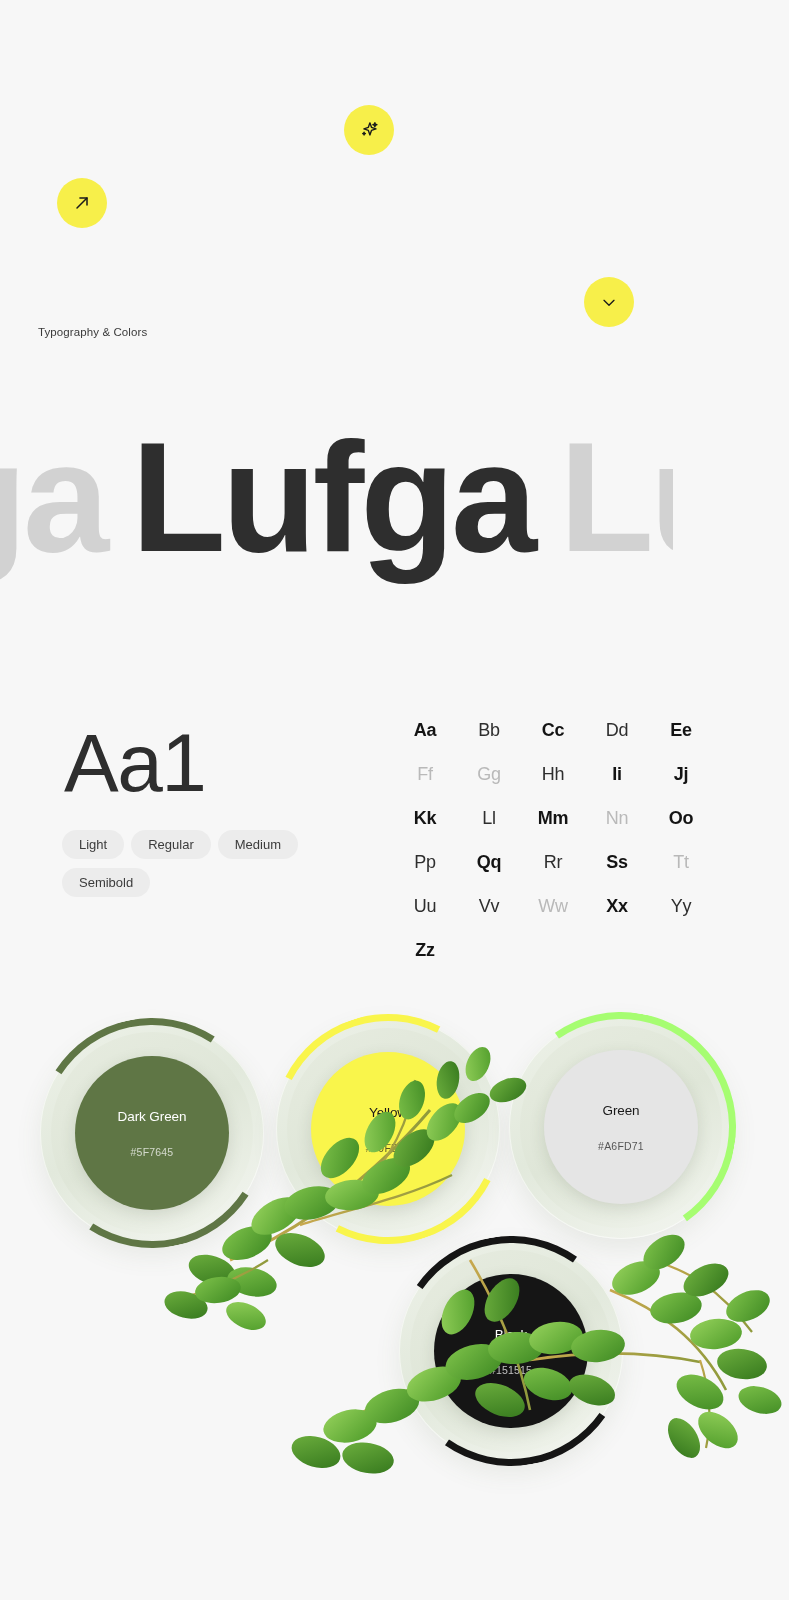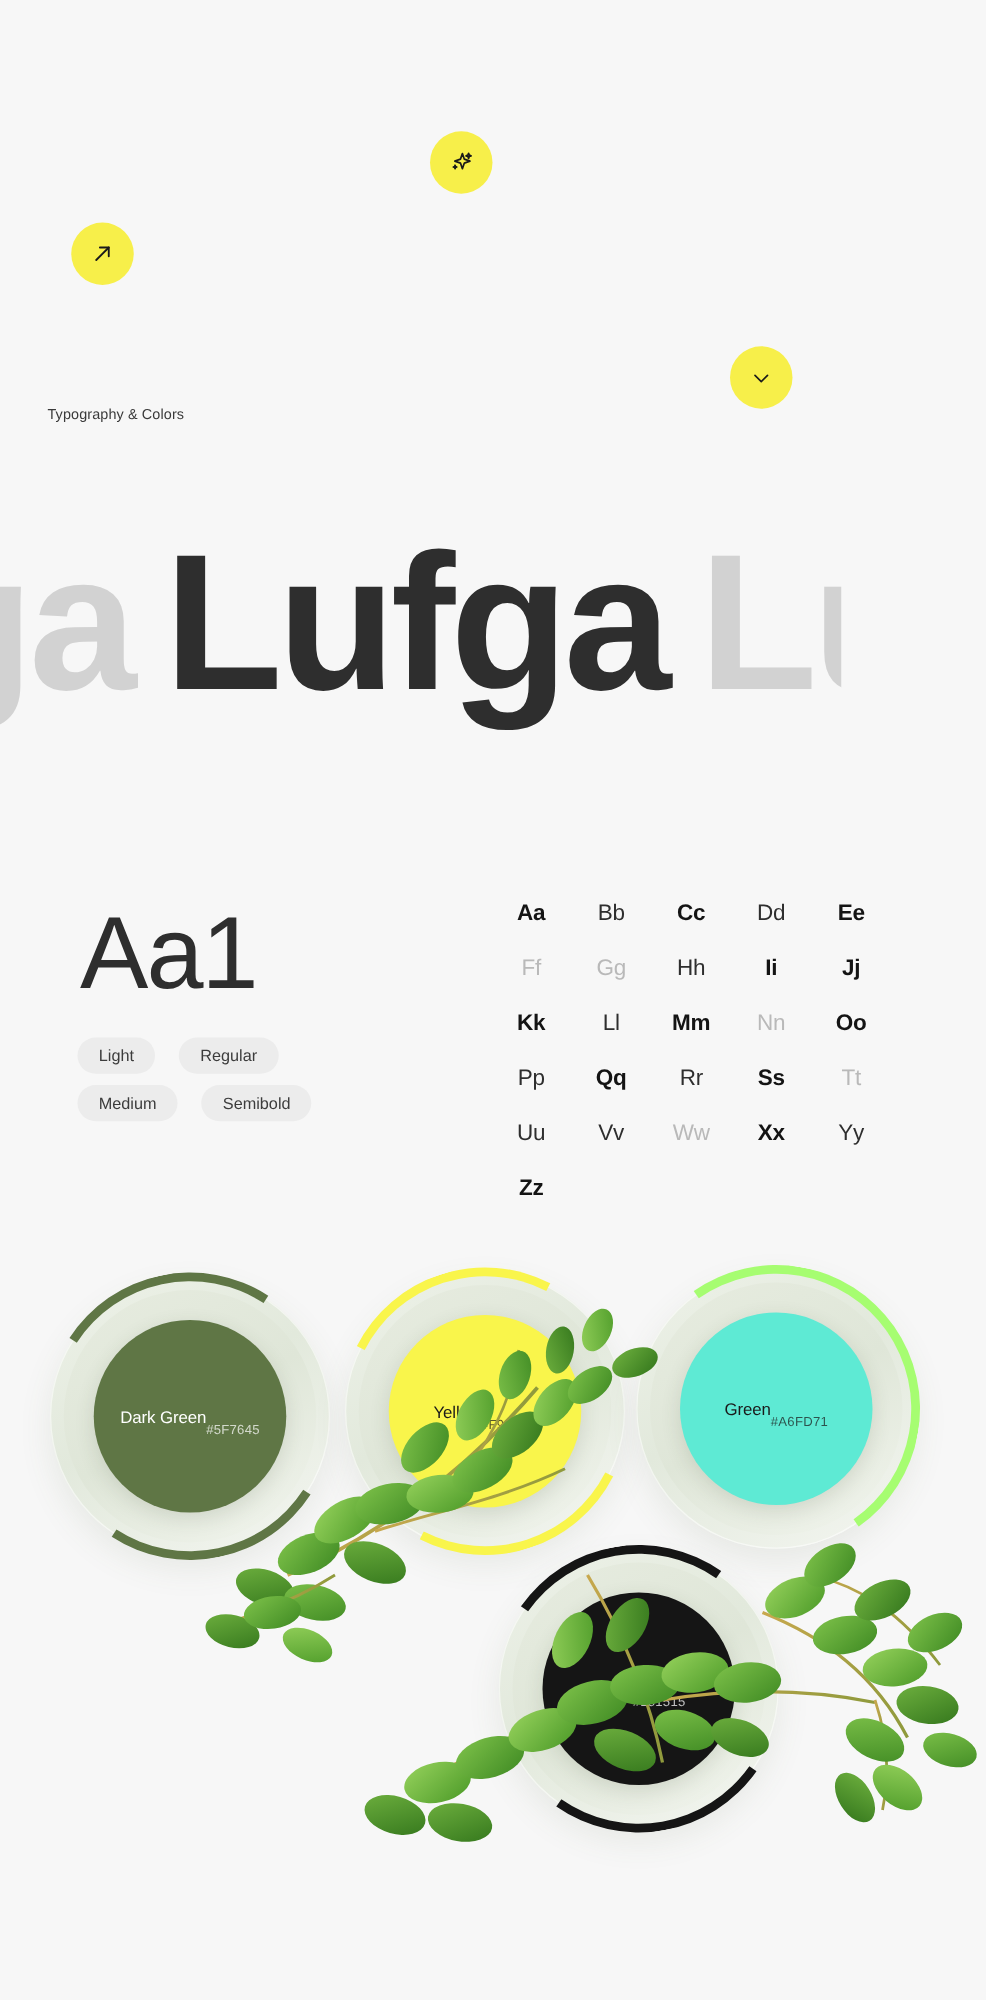--- a/index.html
+++ b/index.html
@@ -73,21 +73,21 @@
     position:absolute; left:64px; top:30px;
     font-size:82px; line-height:86px;
     font-weight:300;
     color:#2e2e2e;
     letter-spacing:-1.5px;
   }
 
   #weights{
     position:absolute; left:62px; top:140px;
     width:240px;
-    display:flex; flex-wrap:wrap; gap:9px 19px;
+    display:flex; flex-wrap:wrap; gap:9px 7px;
   }
   .weight-pill{
     background:#ececec;
     border-radius:20px;
     padding:7px 17px;
     font-size:13px;
     font-weight:400;
     color:#3c3c3c;
     white-space:nowrap;
   }
@@ -134,21 +134,21 @@
     border-radius:50%;
     border:7px solid transparent;
     box-sizing:border-box;
   }
   .swatch .core{
     position:absolute;
     left:50%; top:50%;
     width:154px; height:154px;
     margin:-77px 0 0 -77px;
     border-radius:50%;
-    display:flex; flex-direction:row;
+    display:flex; flex-direction:column;
     align-items:center; justify-content:center;
     box-shadow:0 5px 16px rgba(60,70,45,0.14);
   }
   .core .cname{
     font-size:13.5px; font-weight:500; letter-spacing:-0.1px;
   }
   .core .chex{
     font-size:10.5px; font-weight:400; margin-top:22px; letter-spacing:0.2px;
     opacity:0.72;
   }
@@ -263,21 +263,21 @@
       <div class="plate"></div>
       <div class="arc" style="transform: rotate(162deg); border-top-color: rgb(249, 245, 75); border-right-color: transparent; border-bottom-color: rgb(249, 245, 75);"></div>
       <div class="core" style="background: rgb(249, 245, 75); color: rgb(26, 26, 26);">
         <div class="cname">Yellow</div>
         <div class="chex">#F9F54B</div>
       </div>
     </div>
     <div class="swatch" id="sw-green">
       <div class="plate"></div>
       <div class="arc" style="transform: rotate(10deg); border-top-color: rgb(166, 253, 113); border-right-color: rgb(166, 253, 113); border-bottom-color: transparent;"></div>
-      <div class="core" style="background: #5eead4; color: rgb(26, 26, 26);">
+      <div class="core" style="background: #e5e5e5; color: rgb(26, 26, 26);">
         <div class="cname">Green</div>
         <div class="chex">#A6FD71</div>
       </div>
     </div>
     <div class="swatch" id="sw-black">
       <div class="plate"></div>
       <div class="arc" style="transform: rotate(170deg); border-top-color: rgb(21, 21, 21); border-right-color: transparent; border-bottom-color: rgb(21, 21, 21);"></div>
       <div class="core" style="background: rgb(21, 21, 21); color: rgb(255, 255, 255);">
         <div class="cname">Black</div>
         <div class="chex">#151515</div>

